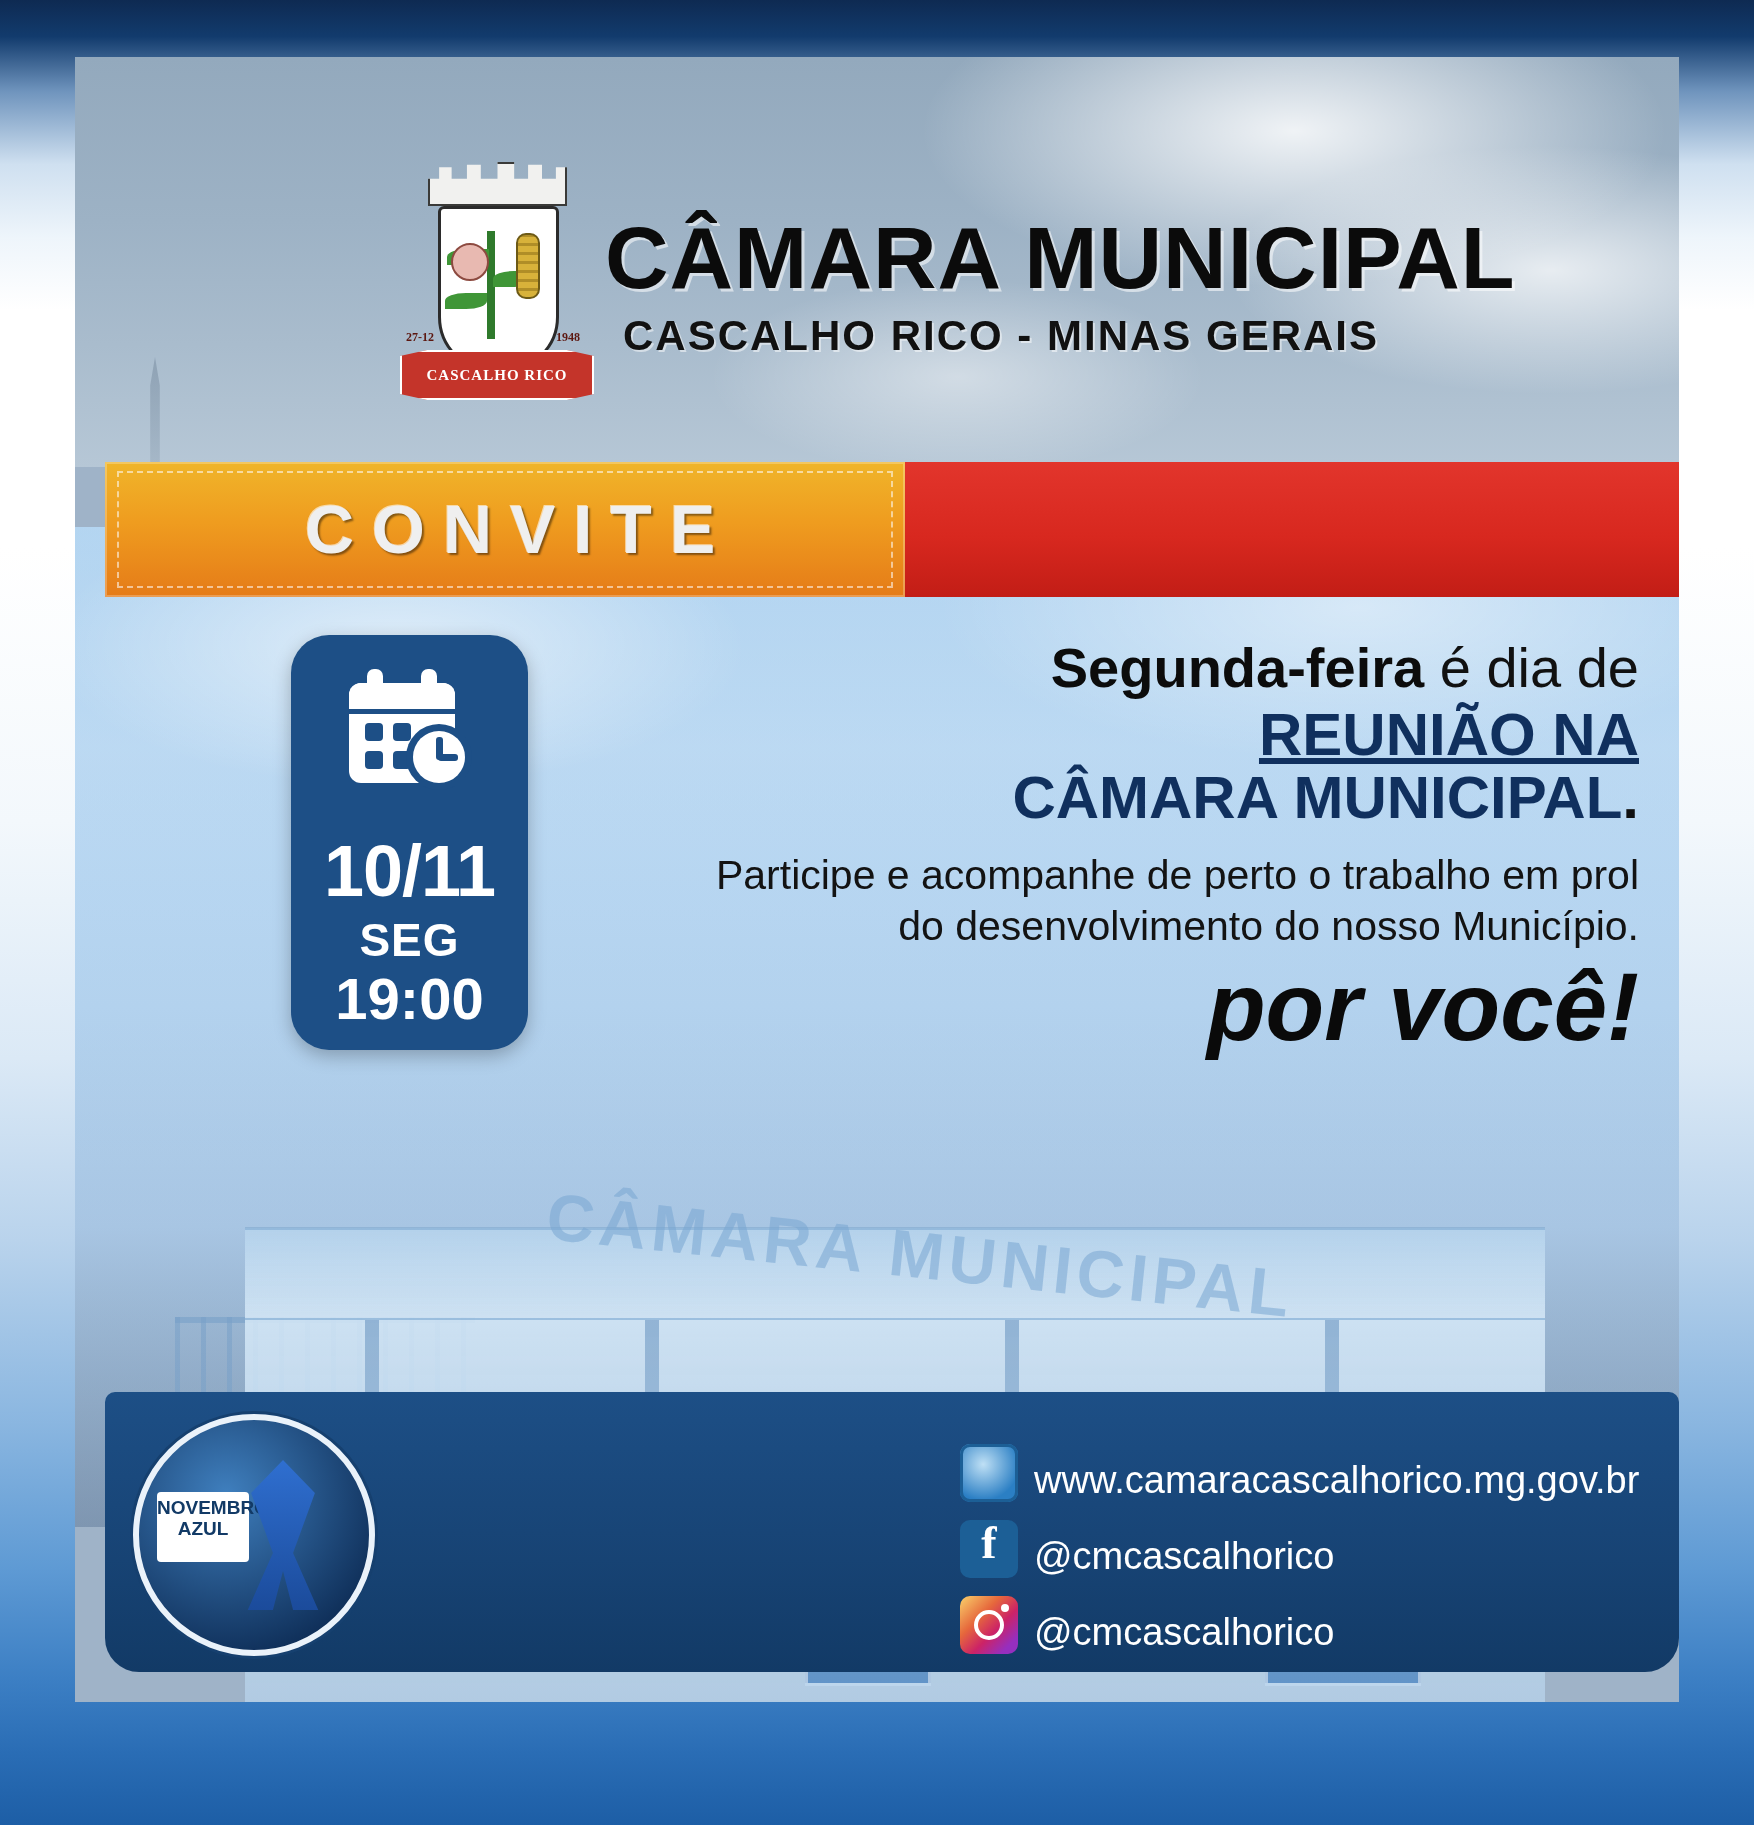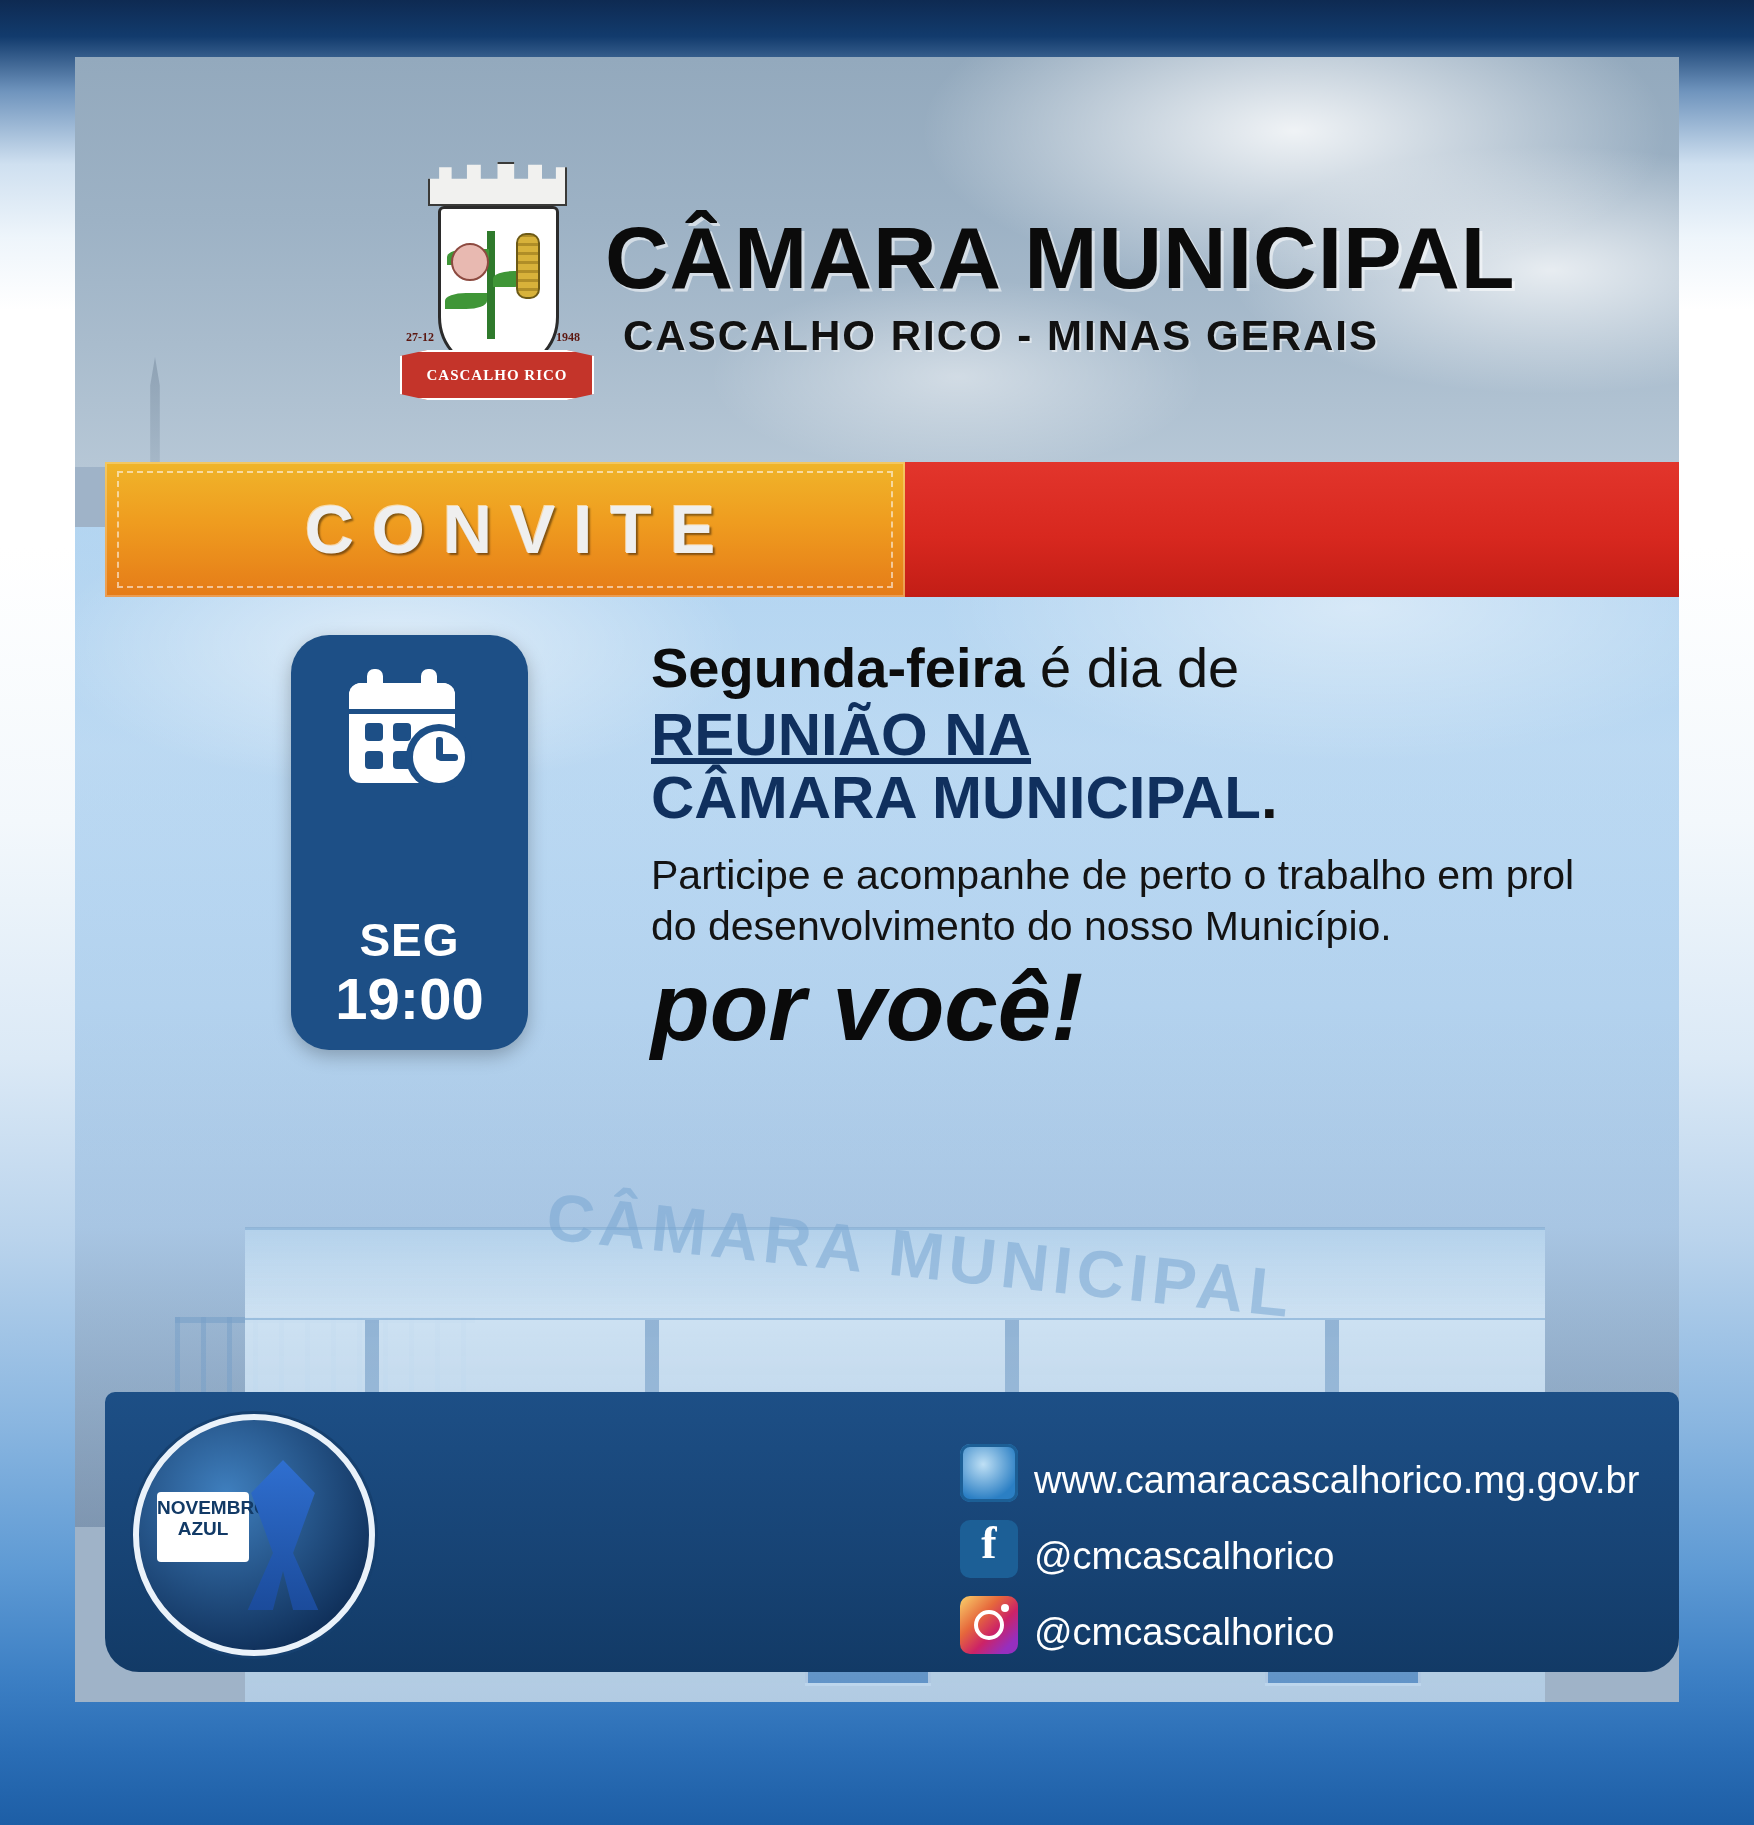--- a/index.html
+++ b/index.html
@@ -198,21 +198,21 @@
     box-shadow:0 6px 18px rgba(0,0,0,.25);
     color:#fff;text-align:center;
   }
   .cal-icon{position:absolute;left:50%;top:30px;transform:translateX(-50%);}
   .date-badge .d{position:absolute;left:0;top:195px;width:100%;font-size:72px;font-weight:bold;letter-spacing:-1px;}
   .date-badge .w{position:absolute;left:0;top:278px;width:100%;font-size:46px;font-weight:bold;letter-spacing:1px;}
   .date-badge .t{position:absolute;left:0;top:330px;width:100%;font-size:58px;font-weight:bold;}
 
   
   .copy{
-    position:absolute;right:48px;top:580px;width:980px;
+    position:absolute;right:40px;top:580px;width:980px;text-align:right;
     color:#111;
   }
   .copy .l1{font-size:56px;font-weight:bold;line-height:1.1;}
   .copy .l1 .blk{color:#0c0c0c;}
   .copy .l1 .thin{font-weight:normal;color:#111;}
   .copy .l2{font-size:60px;font-weight:bold;color:#10305e;line-height:1.06;margin-top:4px;text-decoration:underline;}
   .copy .l3{font-size:60px;font-weight:bold;color:#10305e;line-height:1.06;}
   .copy .l3 .dot{color:#111;}
   .copy .p{font-size:41px;line-height:1.24;margin-top:20px;color:#131313;}
   .copy .big1{font-size:55px;margin-top:70px;color:#101010;line-height:1.1;}
@@ -315,20 +315,21 @@
           <rect x="30" y="58" width="18" height="18" rx="4" fill="#1d4f86"></rect>
           <rect x="58" y="58" width="18" height="18" rx="4" fill="#1d4f86"></rect>
           <rect x="30" y="86" width="18" height="18" rx="4" fill="#1d4f86"></rect>
           <rect x="58" y="86" width="18" height="18" rx="4" fill="#1d4f86"></rect>
           <circle cx="104" cy="92" r="33" fill="#1d4f86"></circle>
           <circle cx="104" cy="92" r="26" fill="#ffffff"></circle>
           <rect x="101" y="72" width="7" height="23" rx="3" fill="#1d4f86"></rect>
           <rect x="103" y="89" width="20" height="7" rx="3" fill="#1d4f86"></rect>
         </svg>
       </span>
+      <div class="d">10/11</div>
       <div class="w">SEG</div>
       <div class="t">19:00</div>
     </div>
 
     <div class="copy">
       <div class="l1">
         <span class="blk">Segunda-feira</span><span class="thin"> é dia de</span>
       </div>
       <div class="l2">REUNIÃO NA</div>
       <div class="l3">

